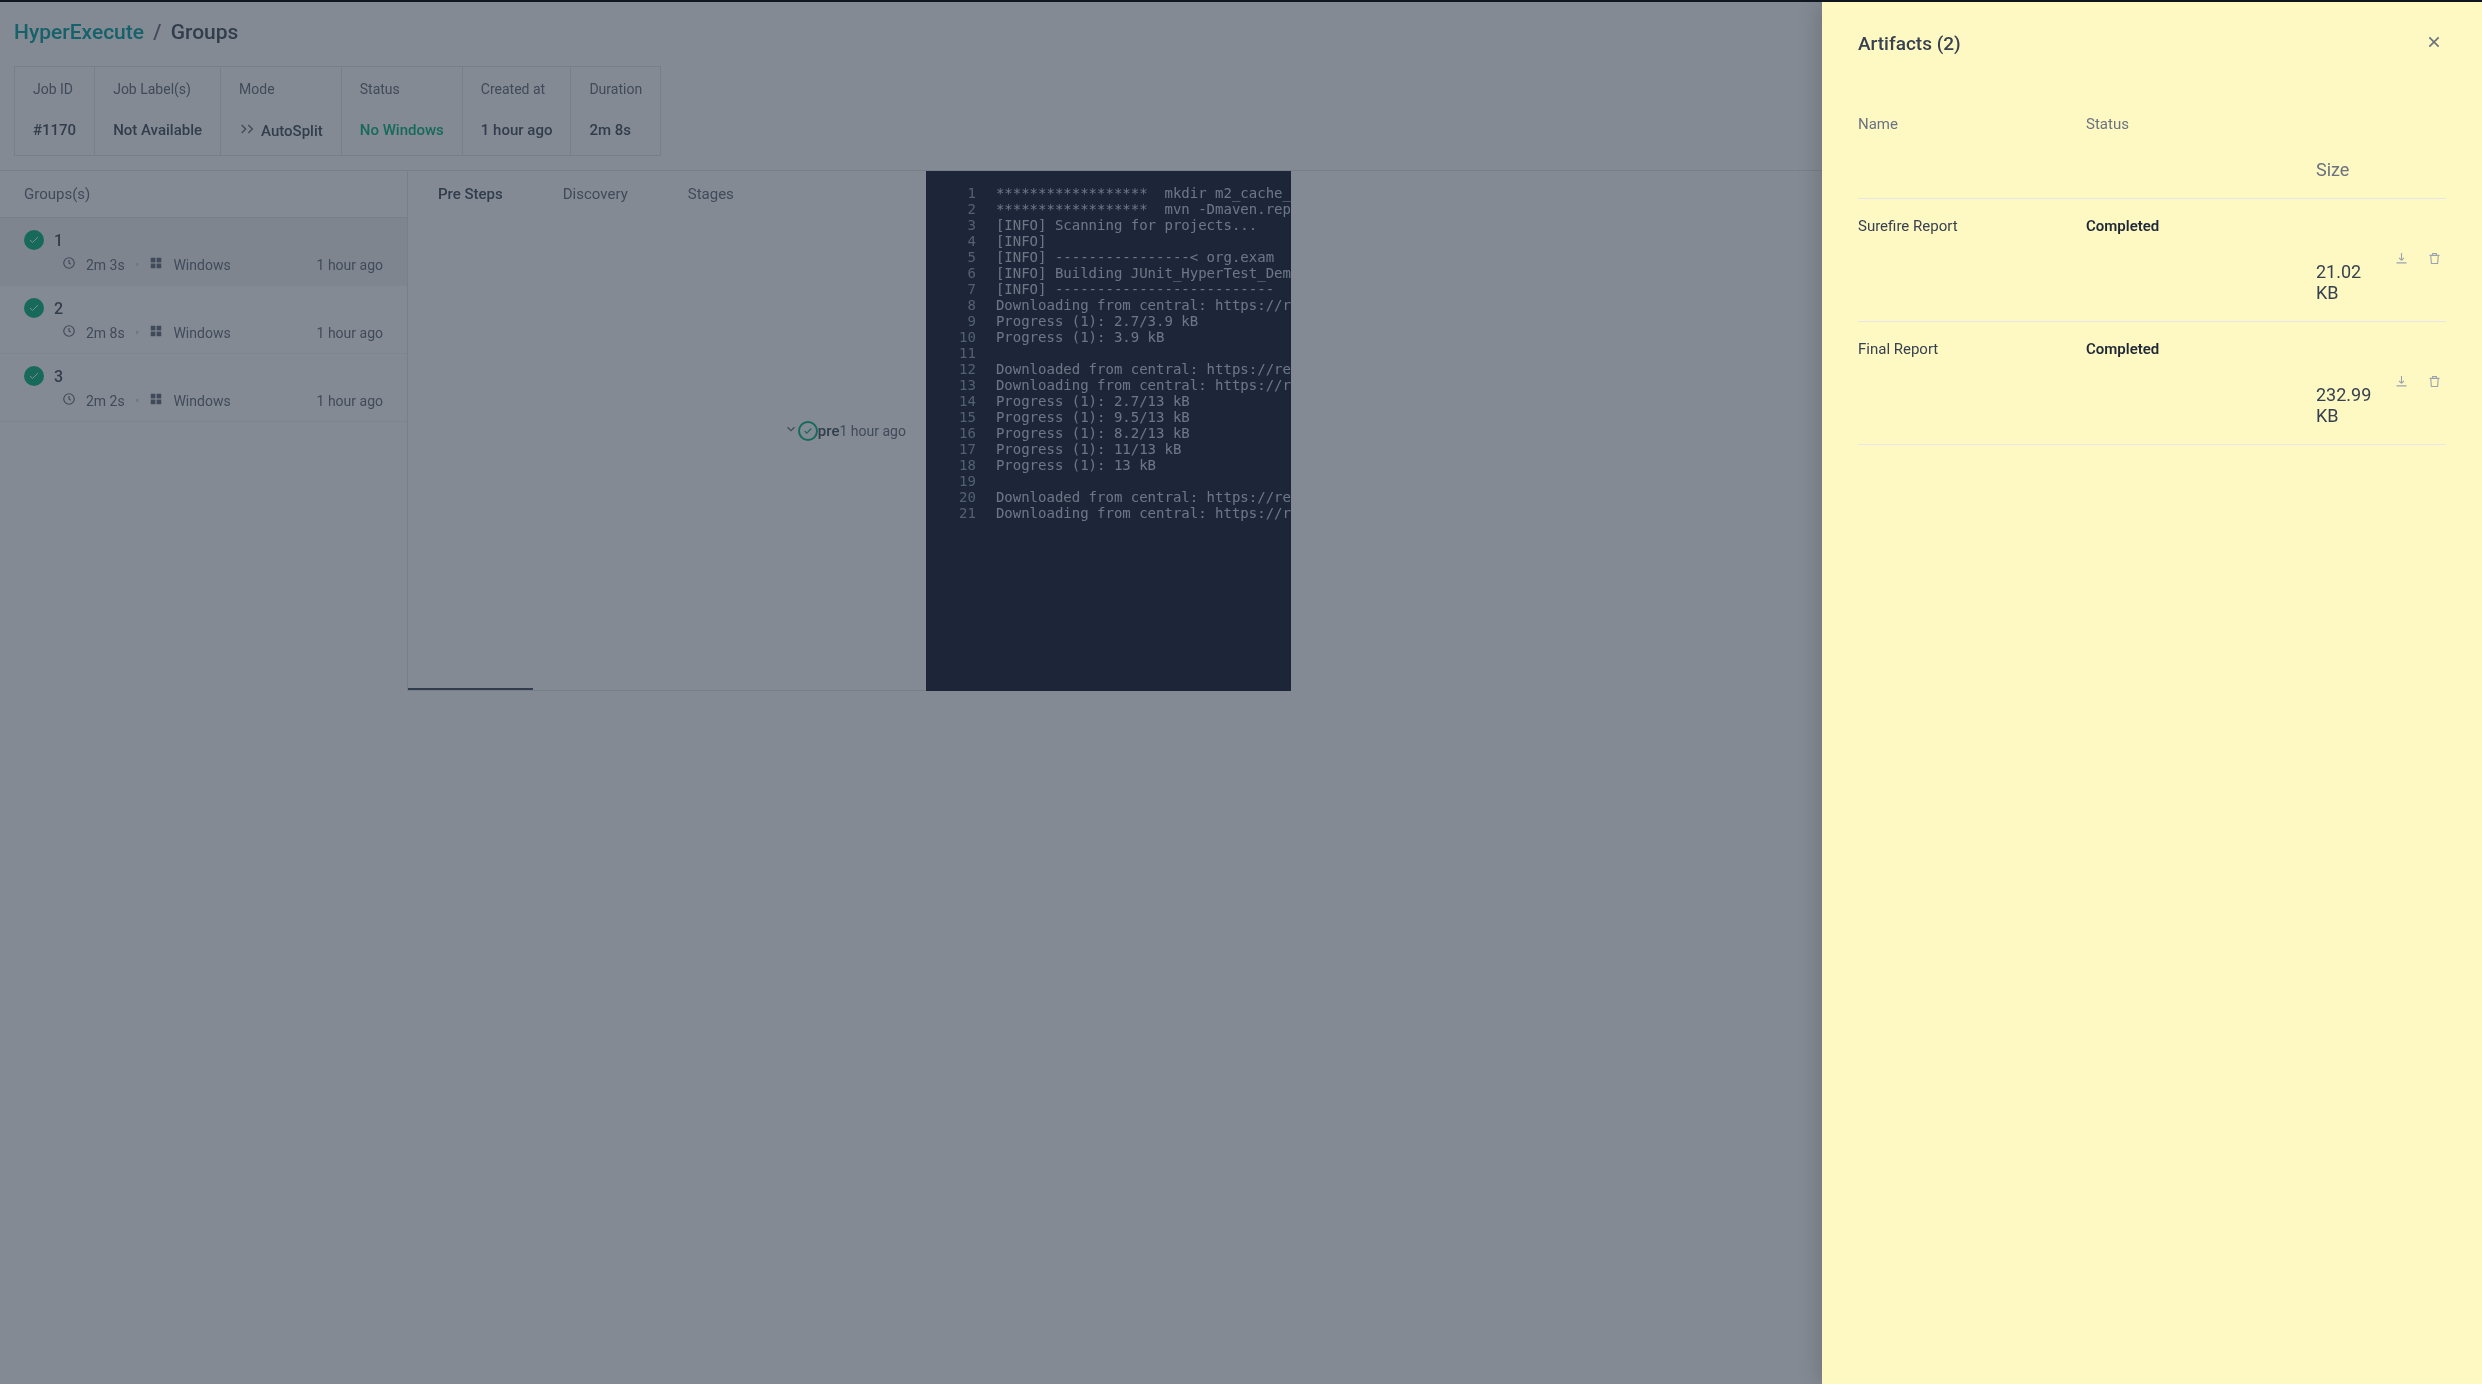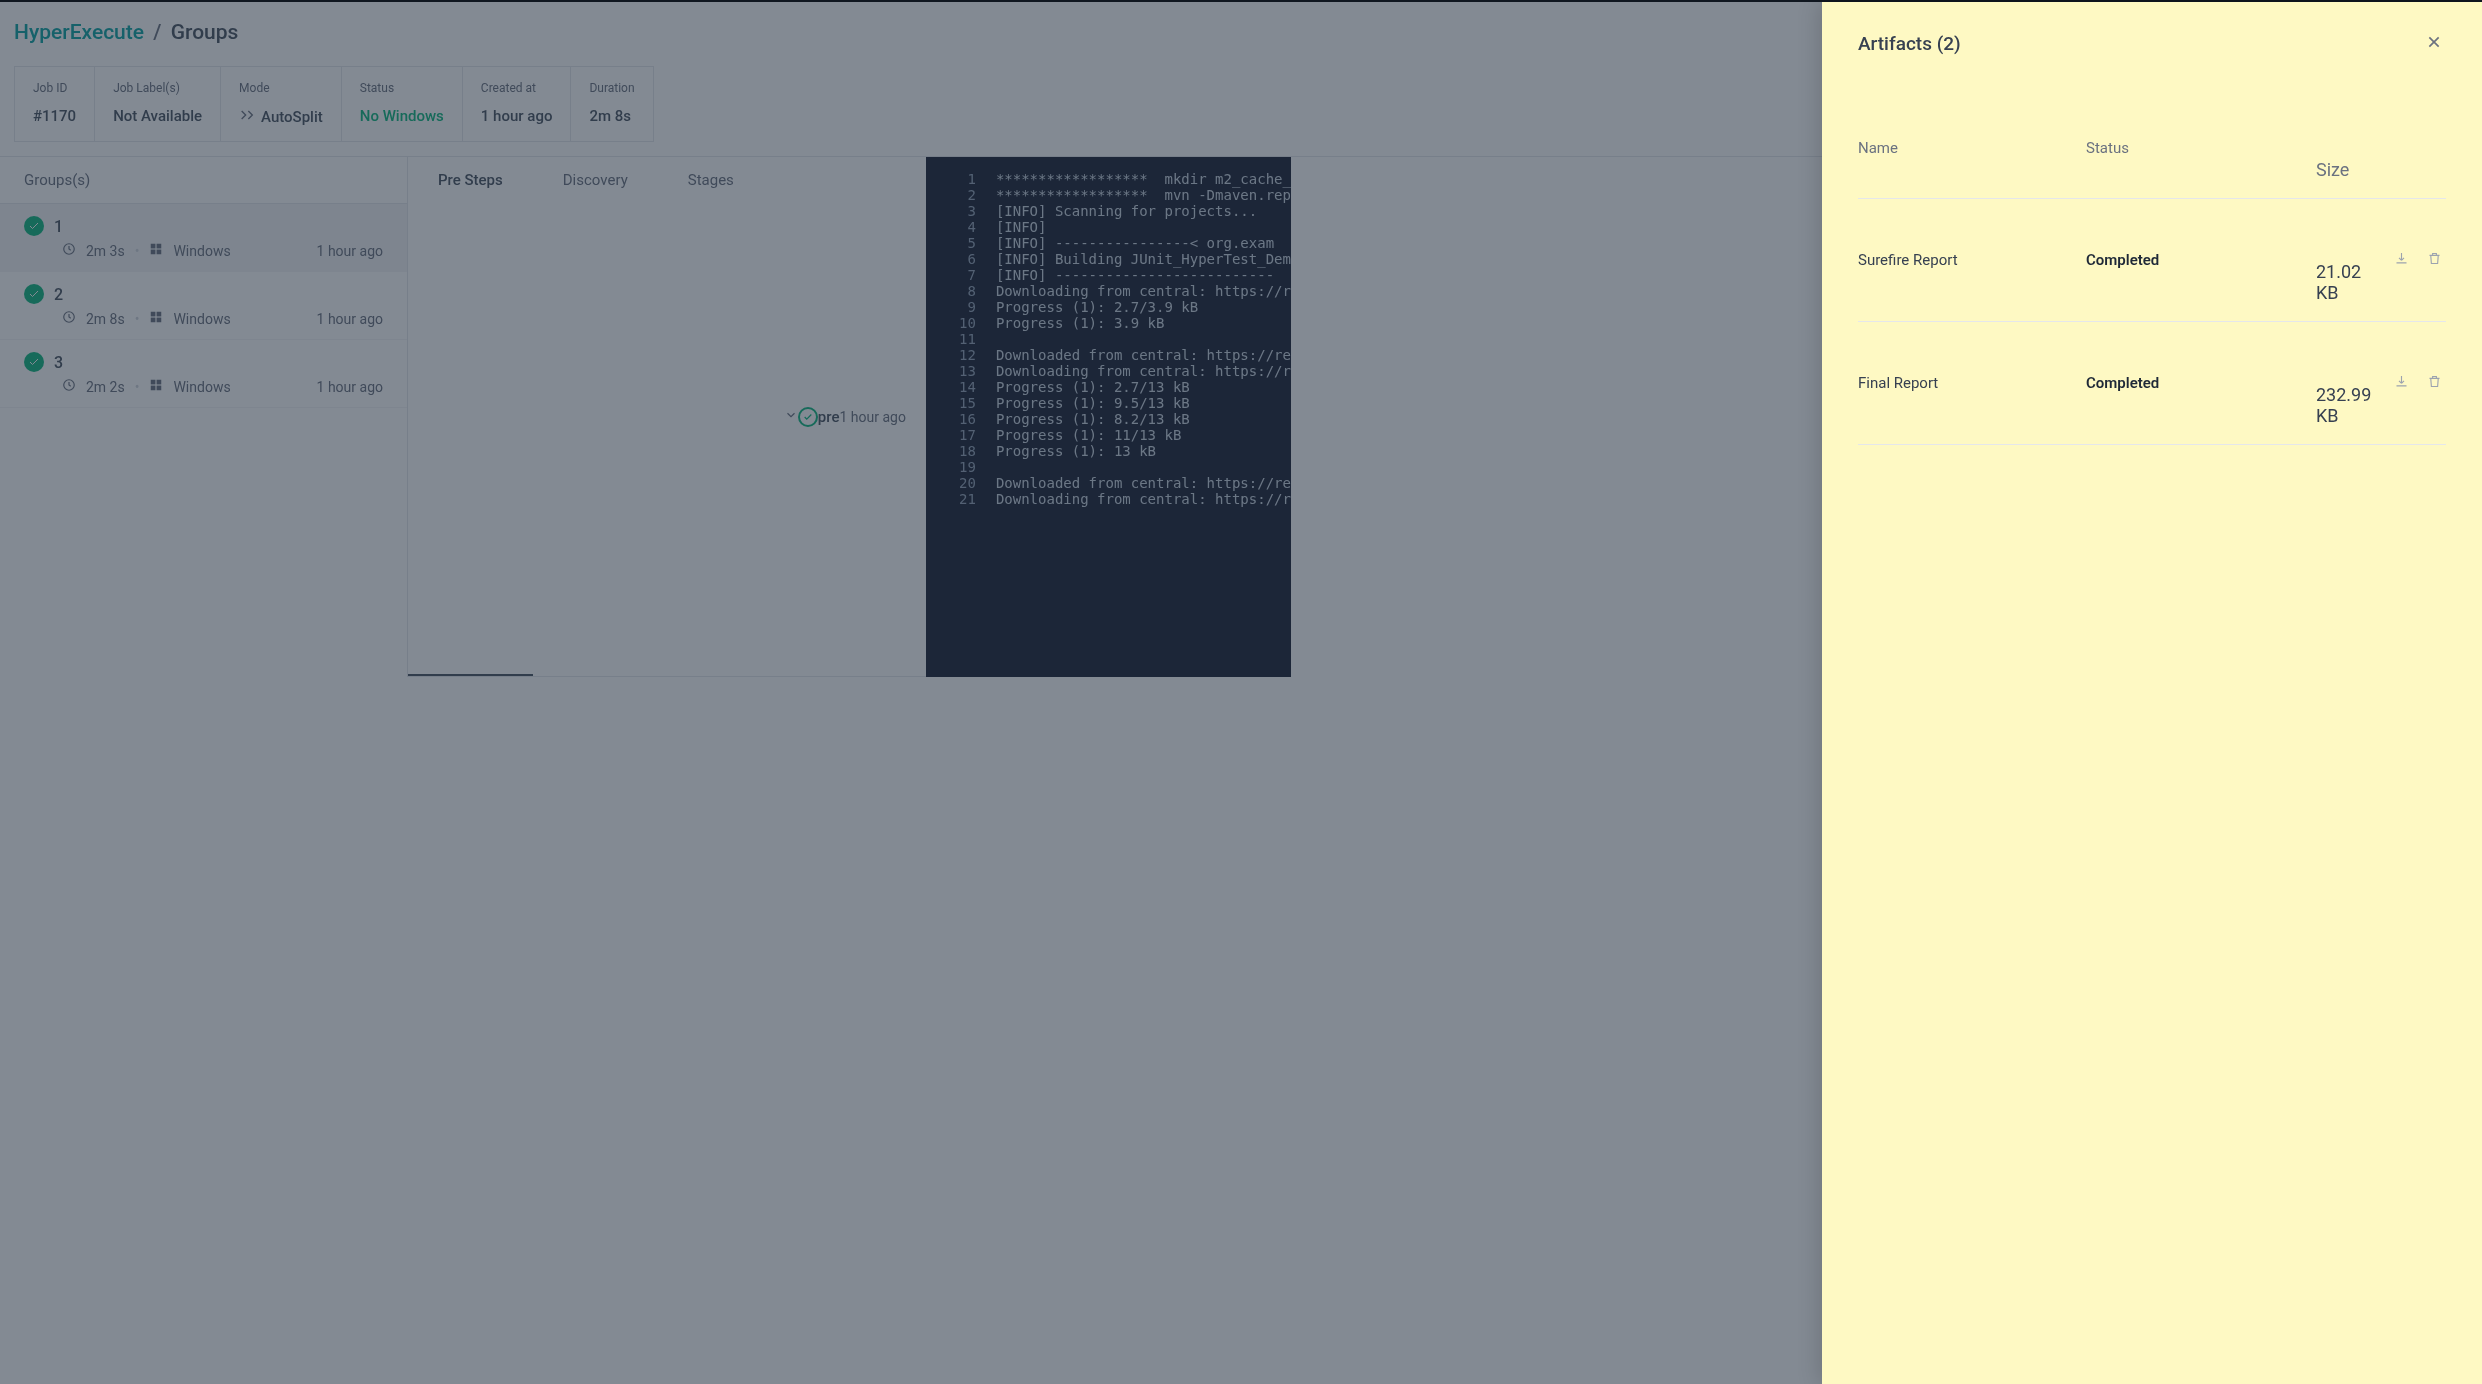--- a/index.html
+++ b/index.html
@@ -5,21 +5,21 @@
 * { box-sizing: border-box; margin: 0; padding: 0; }
 body { font-family: -apple-system, BlinkMacSystemFont, "Segoe UI", Roboto, sans-serif; background: #fff; color: #333; overflow: hidden; }
 .page { position: relative; width: 100%; height: 100vh; min-height: 812px; }
 .topbar { height: 2px; background: #000; }
 .breadcrumb { padding: 18px 14px 22px; font-size: 21px; font-weight: 500; }
 .breadcrumb .link { color: #0ea5a4; }
 .breadcrumb .sep { color: #6b7280; margin: 0 4px; }
 .breadcrumb .current { color: #4b5563; }
 .meta-row { display: flex; gap: 0; padding: 0 14px 14px; }
 .meta-cell { border: 1px solid #e5e7eb; padding: 14px 18px; margin-right: -1px; }
-.meta-label { font-size: 12px; color: #6b7280; margin-bottom: 12px; }
+.meta-label { font-size: 14px; color: #6b7280; margin-bottom: 24px; }
 .meta-value { font-size: 15px; color: #4b5563; font-weight: 500; display: flex; align-items: center; gap: 6px; }
 .meta-value.success { color: #10b981; }
 .autosplit-icon svg { width: 16px; height: 16px; }
 .content { display: flex; border-top: 1px solid #e5e7eb; }
 .sidebar { width: 408px; border-right: 1px solid #e5e7eb; }
 .sidebar-header { padding: 14px 24px; font-size: 15px; color: #6b7280; border-bottom: 1px solid #e5e7eb; }
 .group-item { padding: 12px 24px; border-bottom: 1px solid #f3f4f6; display: flex; flex-direction: column; gap: 6px; cursor: pointer; }
 .group-item.selected { background: #f3f4f6; }
 .group-top { display: flex; align-items: center; gap: 10px; }
 .status-circle { width: 20px; height: 20px; border-radius: 50%; background: #10b981; display: flex; align-items: center; justify-content: center; flex-shrink: 0; }
@@ -44,21 +44,21 @@
 .term-ln { width: 70px; text-align: right; color: #94a3b8; padding-right: 20px; flex-shrink: 0; }
 .term-tx { white-space: pre; color: #cbd5e1; }
 .overlay { position: absolute; inset: 0; background: rgba(30,41,59,0.55); }
 .drawer { position: absolute; top: 2px; right: 0; bottom: 0; width: 660px; background: #fef9c3; box-shadow: -4px 0 20px rgba(0,0,0,0.15); }
 .drawer-inner { padding: 28px 36px; }
 .drawer-head { display: flex; align-items: center; justify-content: space-between; }
 .drawer-title { font-size: 19px; font-weight: 500; color: #374151; }
 .close-btn { background: none; border: none; cursor: pointer; padding: 4px; }
 .close-btn svg { width: 16px; height: 16px; stroke: #6b7280; stroke-width: 2.5; fill: none; }
 .art-table { margin-top: 40px; }
-.art-head, .art-row { display: flex; align-items: center; padding: 18px 0; border-bottom: 1px solid #e5e7eb; }
+.art-head, .art-row { display: flex; padding: 18px 0; border-bottom: 1px solid #e5e7eb; }
 .art-head { color: #6b7280; font-size: 15px; }
 .art-row { color: #374151; font-size: 15px; }
 .col-name { flex: 1 1 230px; }
 .col-status { flex: 0 0 230px; }
 .col-size { flex: 0 0 70px; font-size: 18px; margin-top: 44px; }
 .col-actions { flex: 0 0 60px; display: flex; gap: 18px; justify-content: flex-end; padding-right: 4px; }
 .col-status.val { font-weight: 600; color: #1f2937; }
 .ic-btn { background: none; border: none; cursor: pointer; padding: 0; }
 .ic-btn svg { width: 15px; height: 15px; stroke: #9ca3af; fill: none; stroke-width: 1.8; }
 </style>

